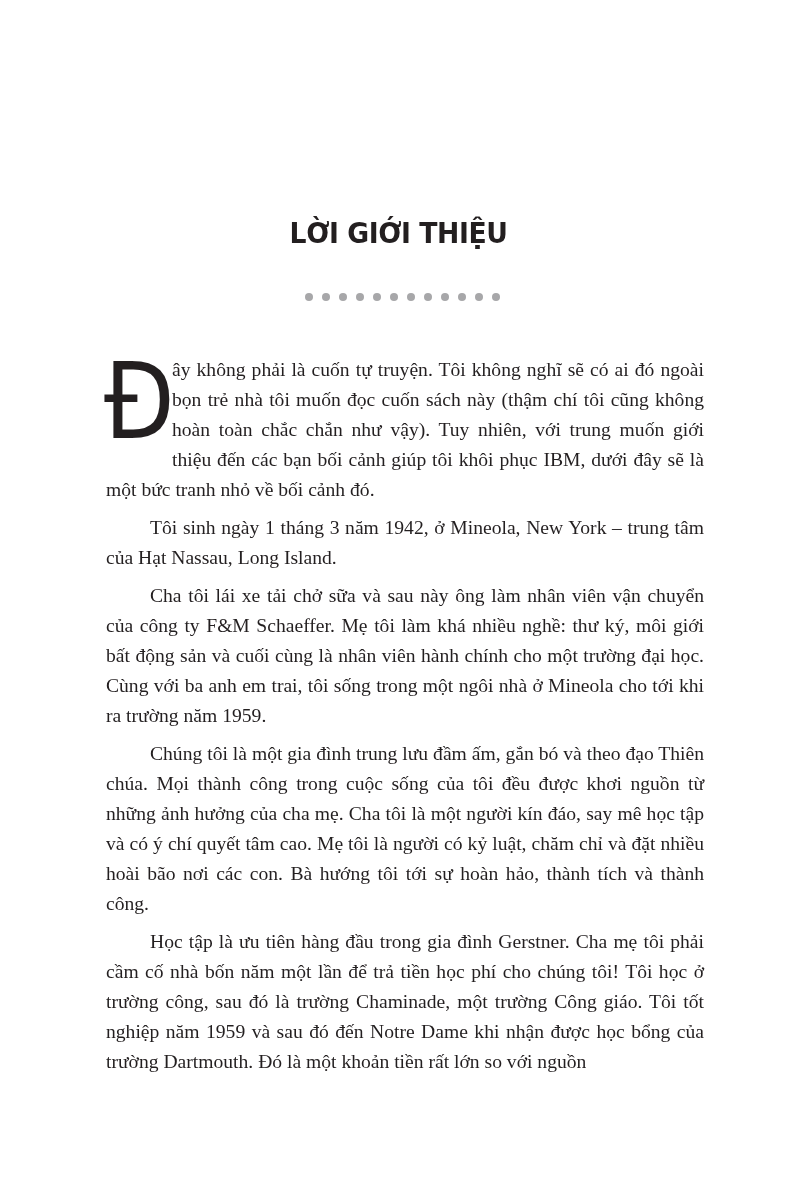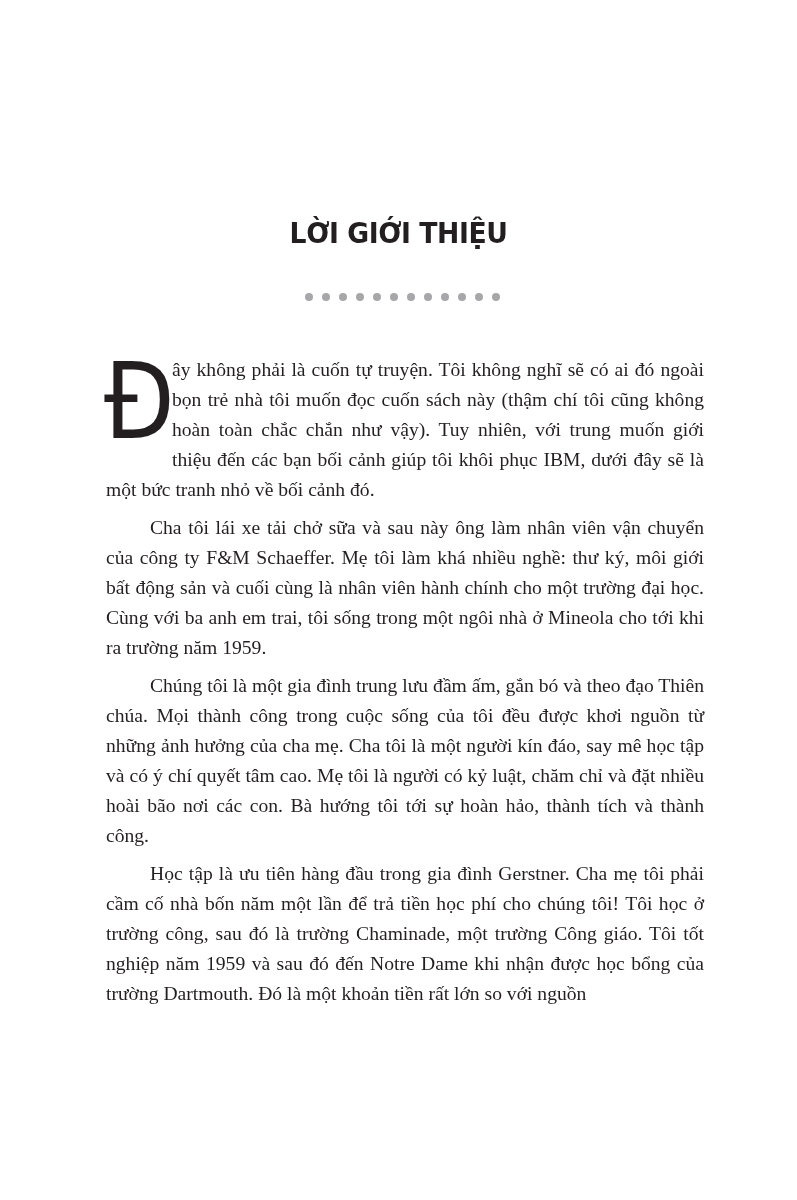--- a/index.html
+++ b/index.html
@@ -97,18 +97,19 @@
     <span class="dot"></span>
     <span class="dot"></span>
     <span class="dot"></span>
     <span class="dot"></span>
     <span class="dot"></span>
     <span class="dot"></span>
   </div>
 
   <div class="body-text">
     <p class="first"><span class="drop-cap">Đ</span><span>ây không phải là cuốn tự truyện. Tôi không nghĩ sẽ có ai đó ngoài bọn trẻ nhà tôi muốn đọc cuốn sách này (thậm chí tôi cũng không hoàn toàn chắc chắn như vậy). Tuy nhiên, với trung muốn giới thiệu đến các bạn bối cảnh giúp tôi khôi phục IBM, dưới đây sẽ là một bức tranh nhỏ về bối cảnh đó.</span></p>
+    <p>Tôi sinh ngày 1 tháng 3 năm 1942, ở Mineola, New York – trung tâm của Hạt Nassau, Long Island.</p>
     <p>Cha tôi lái xe tải chở sữa và sau này ông làm nhân viên vận chuyển của công ty F&amp;M Schaeffer. Mẹ tôi làm khá nhiều nghề: thư ký, môi giới bất động sản và cuối cùng là nhân viên hành chính cho một trường đại học. Cùng với ba anh em trai, tôi sống trong một ngôi nhà ở Mineola cho tới khi ra trường năm 1959.</p>
     <p>Chúng tôi là một gia đình trung lưu đầm ấm, gắn bó và theo đạo Thiên chúa. Mọi thành công trong cuộc sống của tôi đều được khơi nguồn từ những ảnh hưởng của cha mẹ. Cha tôi là một người kín đáo, say mê học tập và có ý chí quyết tâm cao. Mẹ tôi là người có kỷ luật, chăm chỉ và đặt nhiều hoài bão nơi các con. Bà hướng tôi tới sự hoàn hảo, thành tích và thành công.</p>
     <p>Học tập là ưu tiên hàng đầu trong gia đình Gerstner. Cha mẹ tôi phải cầm cố nhà bốn năm một lần để trả tiền học phí cho chúng tôi! Tôi học ở trường công, sau đó là trường Chaminade, một trường Công giáo. Tôi tốt nghiệp năm 1959 và sau đó đến Notre Dame khi nhận được học bổng của trường Dartmouth. Đó là một khoản tiền rất lớn so với nguồn</p>
   </div>
 
 </div>
 
 </body></html>

